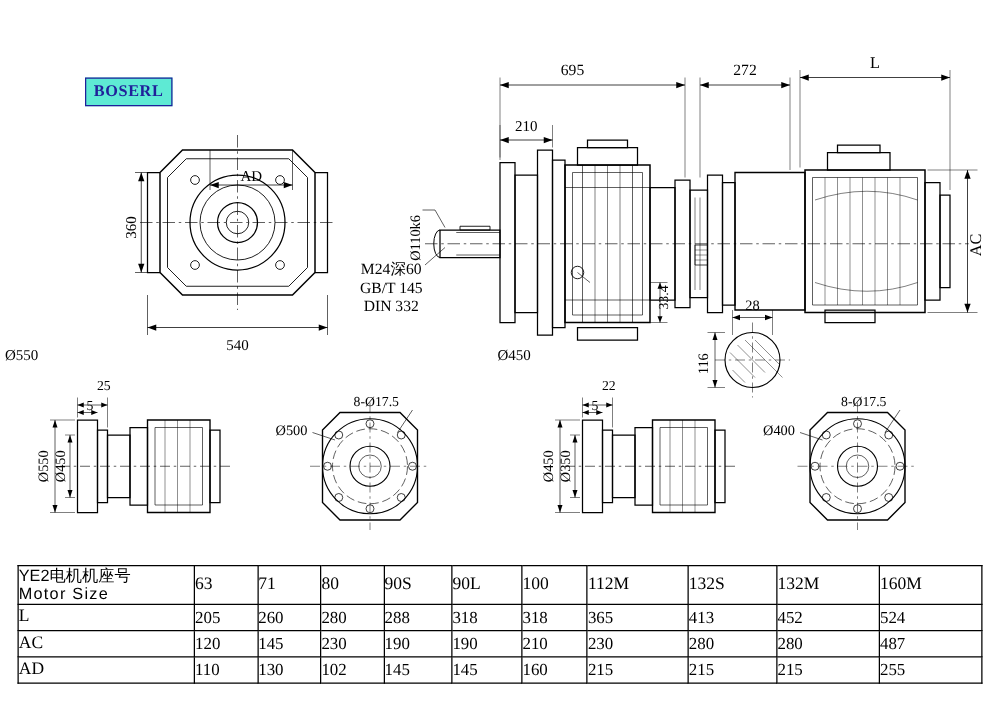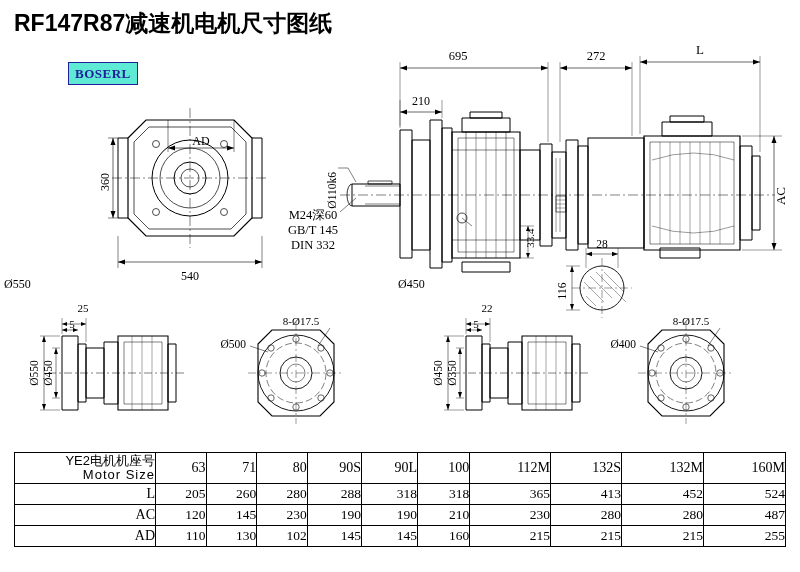--- a/index.html
+++ b/index.html
@@ -57,21 +57,21 @@
     position: absolute;
     left: 14px;
     top: 452px;
     width: 772px;
     border-collapse: collapse;
     font-family: "Liberation Serif", serif;
     font-size: 13.5px;
   }
   .spec-table td, .spec-table th {
     border: 1px solid #000;
-    text-align: right;
+    text-align: left;
     height: 20px;
     padding: 0;
     font-weight: normal;
   }
   .spec-table td.hdr-label {
     width: 140px;
     line-height: 1.05;
     font-size: 13px;
   }
   .hdr-cn {
@@ -95,21 +95,20 @@
   }
   text {
     font-family: "Liberation Serif", serif;
   }
 </style>
 </head>
 <body>
 
 <div id="page">
 
-  <div class="title">RF147R87减速机电机尺寸图纸</div>
 
   <div class="logo-box">
     <span class="logo-text">BOSERL</span>
   </div>
 
   <svg id="drawing" width="800" height="452" viewBox="0 0 800 452">
     <g fill="none" stroke="#000" stroke-width="1" shape-rendering="geometricPrecision">
 
       <g>
 

